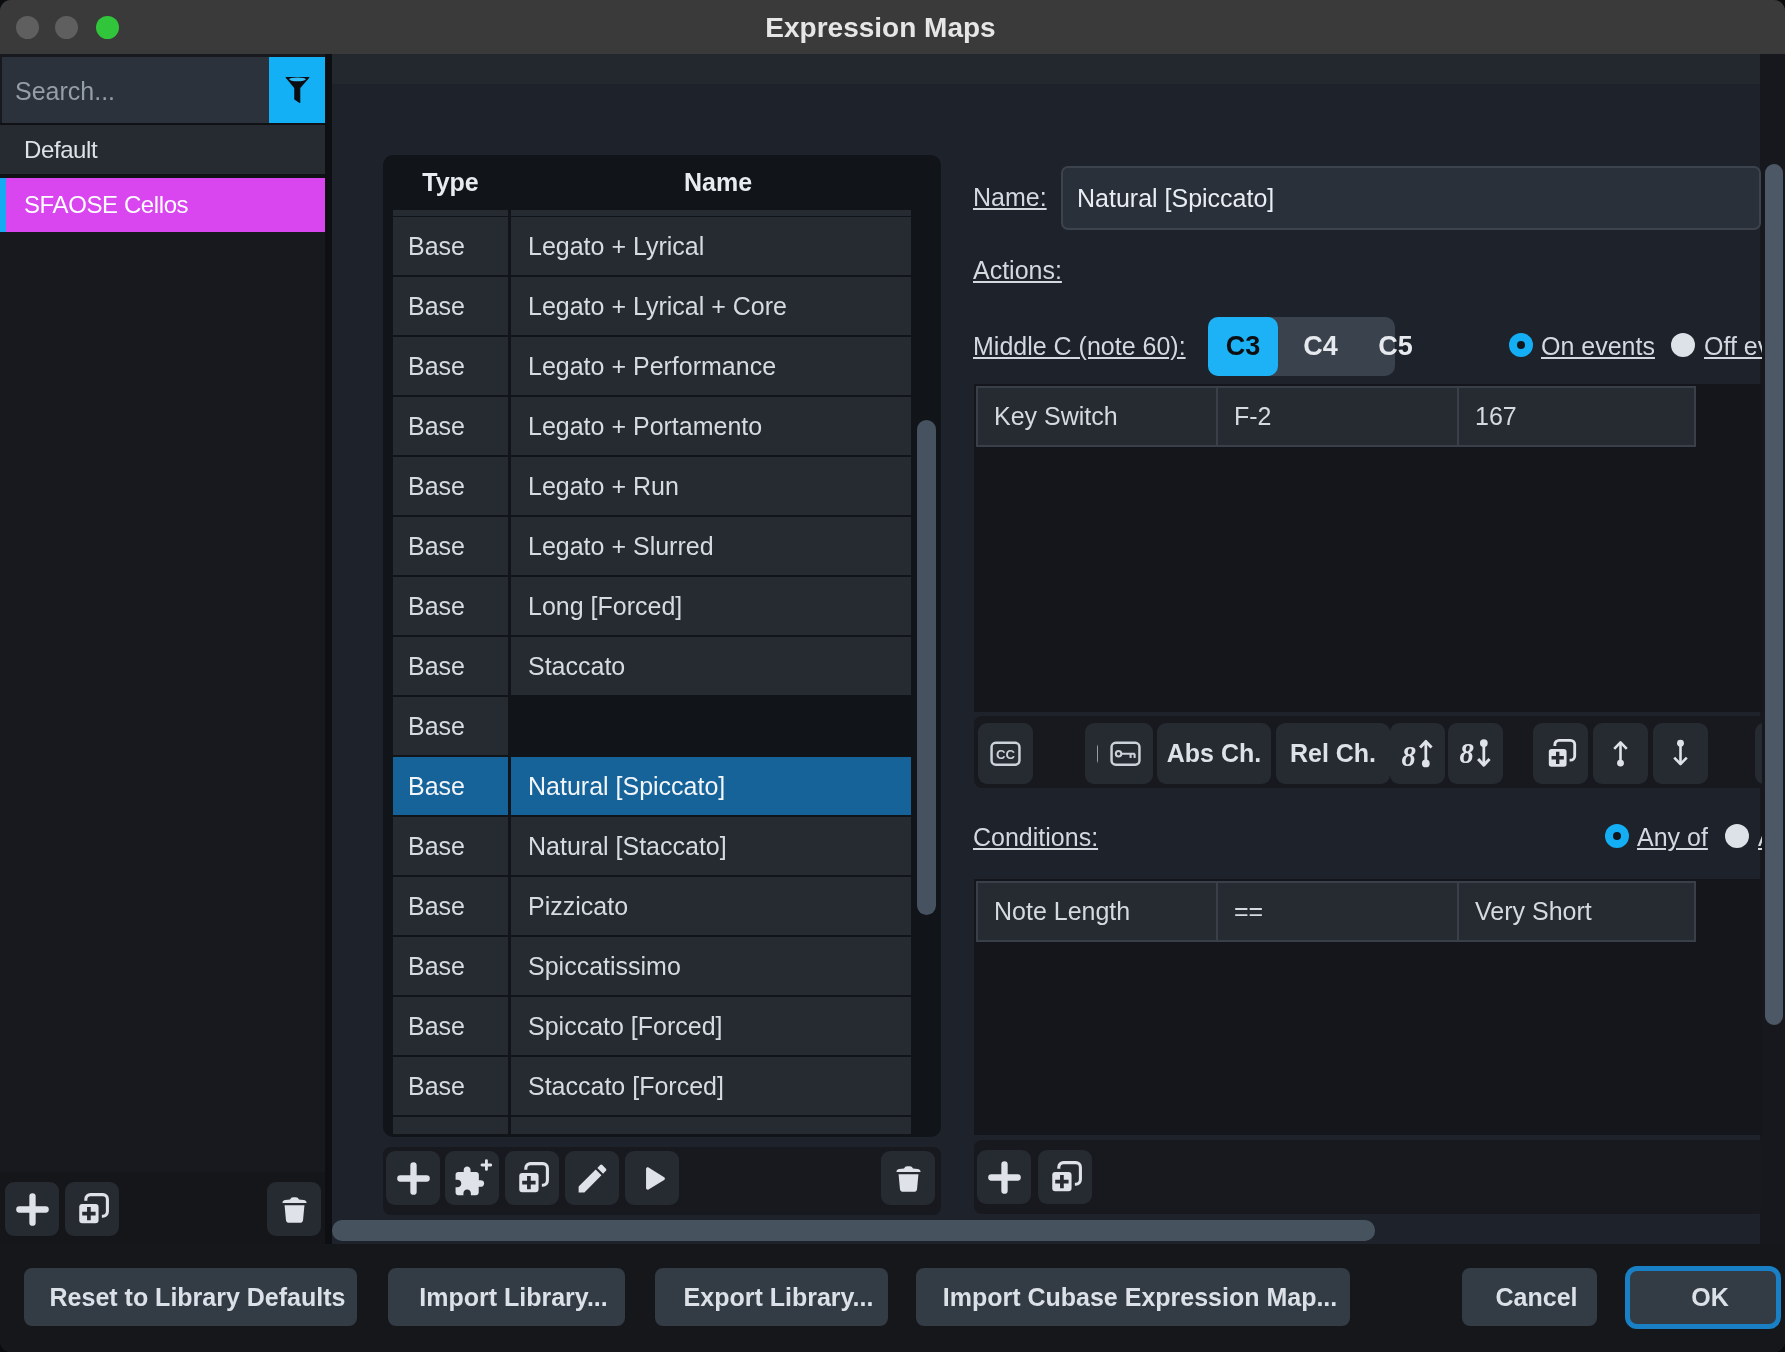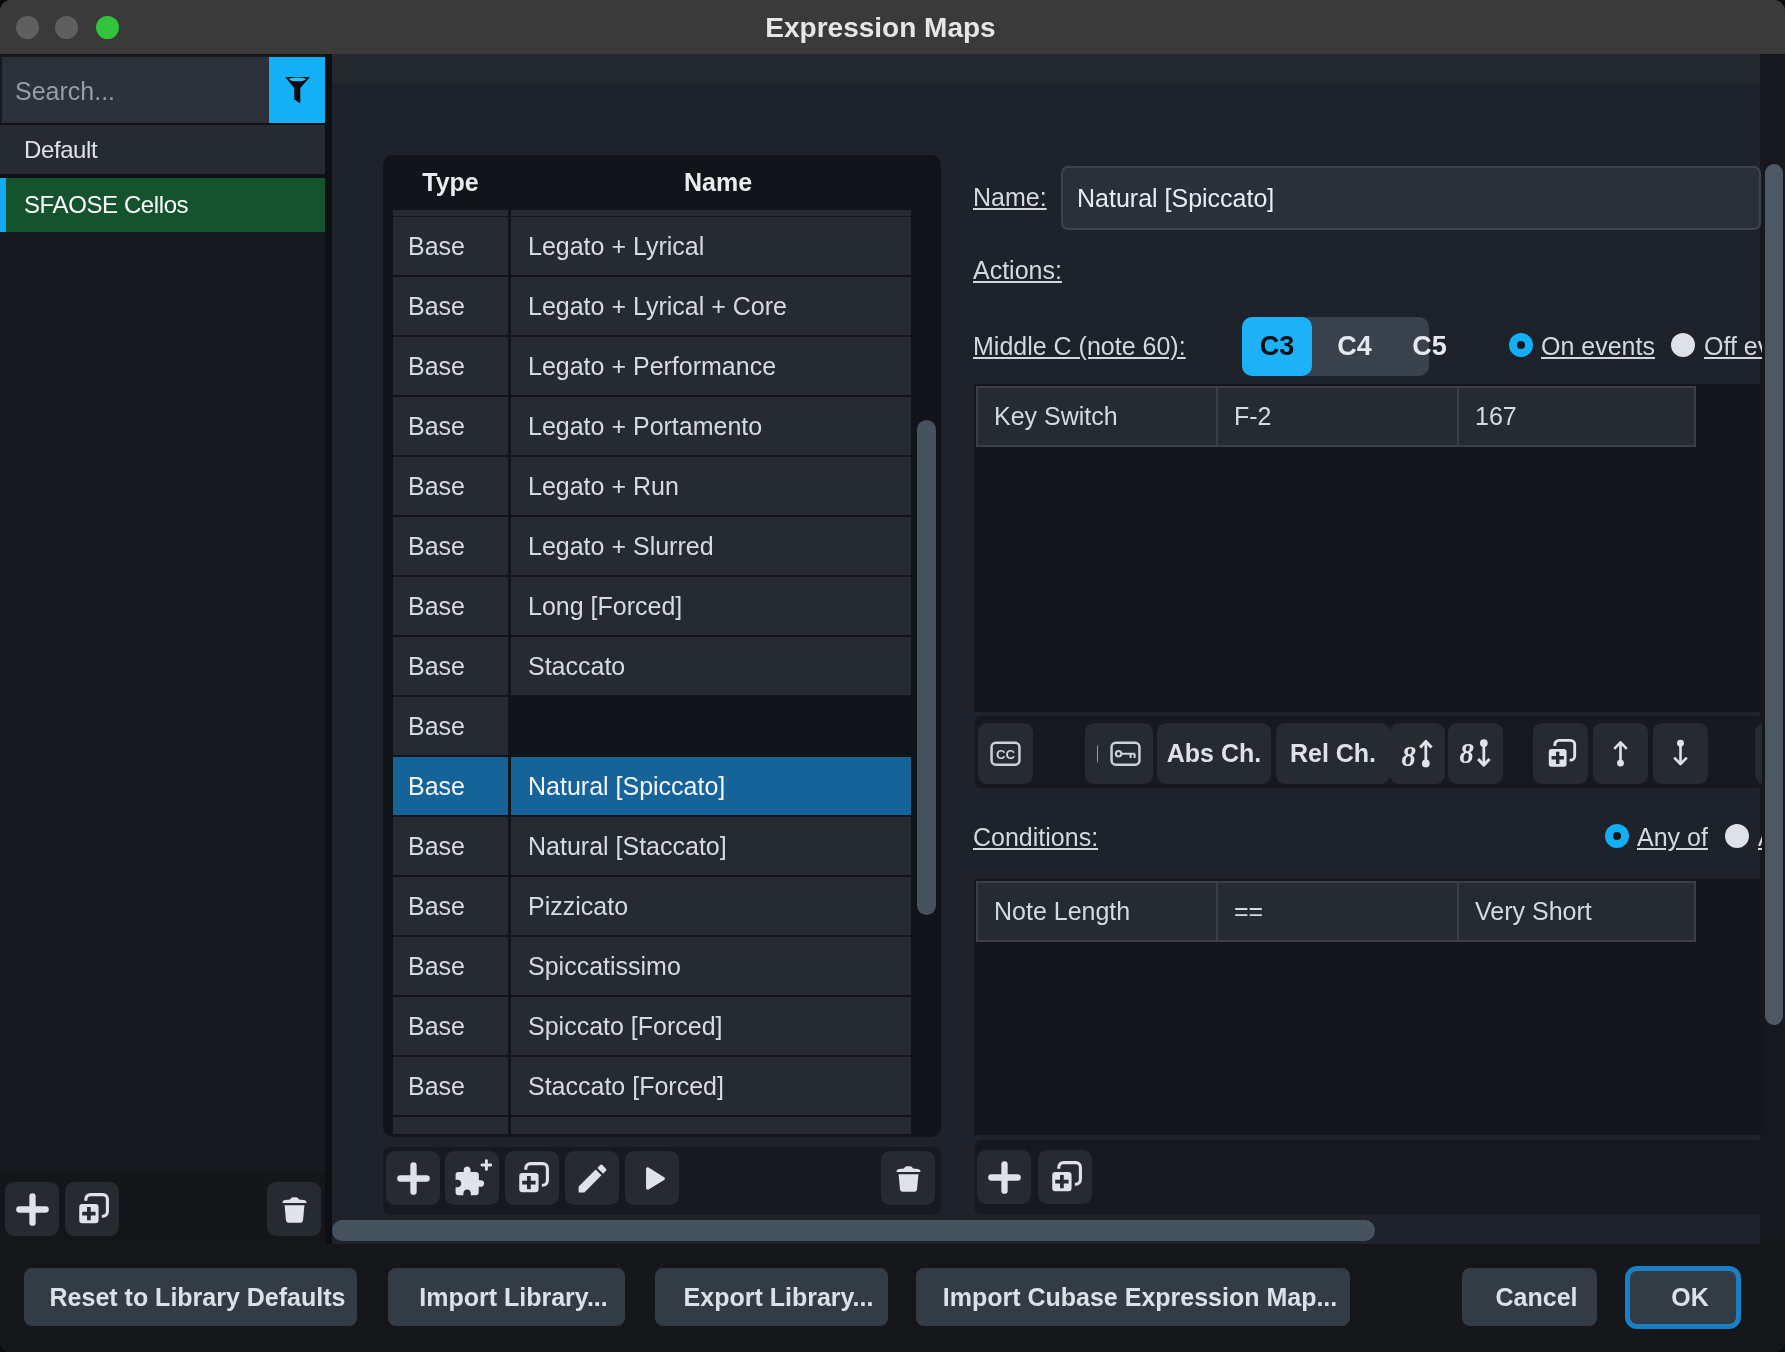--- a/index.html
+++ b/index.html
@@ -16,21 +16,21 @@
 
 
 #sidebar { position:absolute; left:0; top:54px; width:325px; height:1190px; background:#17191e; }
 #searchbox { position:absolute; left:2px; top:3px; width:267px; height:66px; background:#2b323b; }
 #searchtxt { position:absolute; left:13px; top:0; height:66px; line-height:68px; color:#959da7; font-size:25px; }
 #filterbtn { position:absolute; left:269px; top:3px; width:56px; height:66px; background:#13b0f6;
   display:flex; align-items:center; justify-content:center; }
 .srow { position:absolute; left:0; width:325px; height:50px; color:#dde2e8; font-size:24px; letter-spacing:-0.4px; }
 .srow .lbl { position:absolute; left:24px; top:0; height:100%; display:flex; align-items:center; }
 #row-default { top:70px; height:51px; background:#262a31; }
-#row-sfaose { top:124px; height:54px; background:#14532d; color:#fdfefe; }
+#row-sfaose { top:124px; height:54px; background:#d946ef; color:#fdfefe; }
 #row-sfaose .accent { position:absolute; left:0; top:0; width:6px; height:100%; background:#15aaf2; }
 #sidebottom { position:absolute; left:0; top:1118px; width:325px; height:72px; background:#14161a; }
 
 
 .ibtn { position:absolute; width:54px; height:54px; background:#262a31; border-radius:9px;
   display:flex; align-items:center; justify-content:center; }
 .ibtn svg { display:block; }
 
 
 #main { position:absolute; left:332px; top:54px; width:1453px; height:1190px; background:#1e222a; overflow:hidden; }
@@ -50,21 +50,21 @@
 
 
 #mstrip { position:absolute; left:51px; top:1093px; width:558px; height:68px; background:#17191e; border-radius:8px; }
 
 
 #rclip { position:absolute; left:630px; top:0; width:800px; height:1190px; overflow:hidden; }
 .rlabel { position:absolute; color:#d3d9df; font-size:25px; white-space:nowrap;text-decoration:underline; }
 #namefield { position:absolute; left:99px; top:112px; width:700px; height:64px; background:#2a3039;
   border:2px solid #3c434d; border-radius:7px; color:#e8edf2; font-size:25px;
   display:flex; align-items:center; padding-left:14px; }
-#seg { position:absolute; left:246px; top:263px; width:187px; height:59px; background:#3a424d; border-radius:10px;margin-left:34px; }
+#seg { position:absolute; left:246px; top:263px; width:187px; height:59px; background:#3a424d; border-radius:10px; }
 #segc3 { position:absolute; left:0; top:0; width:70px; height:59px; background:#1cb2f5; border-radius:10px;
   color:#0c0e11; font-weight:bold; font-size:27px; display:flex; align-items:center; justify-content:center; }
 .segtxt { position:absolute; top:0; height:59px; width:75px; display:flex; align-items:center; justify-content:center;
   color:#e6eaee; font-weight:bold; font-size:27px; }
 .radio { position:absolute; width:24px; height:24px; border-radius:50%; }
 .radio.on { background:#14aef5; }
 .radio.on::after { content:""; position:absolute; left:8px; top:8px; width:8px; height:8px; border-radius:50%; background:#10181e; }
 .radio.off { background:#dde2e8; }
 
 
@@ -379,16 +379,16 @@
     <div id="vthumb"></div>
     <div id="hthumb"></div>
   </div>
 
   <div id="bottombar">
     <div class="bbtn" style="left:24px;   width:333px;">Reset to Library Defaults</div>
     <div class="bbtn" style="left:388px;  width:237px;">Import Library...</div>
     <div class="bbtn" style="left:655px;  width:233px;">Export Library...</div>
     <div class="bbtn" style="left:916px;  width:434px;">Import Cubase Expression Map...</div>
     <div class="bbtn" style="left:1462px; width:135px;">Cancel</div>
-    <div class="bbtn" style="left:1625px; top:22px; height:63px; width:116px; border:5px solid #1a80c5; border-radius:12px;">OK</div>
+    <div class="bbtn" style="left:1625px; top:22px; height:63px; width:156px; border:5px solid #1a80c5; border-radius:12px;">OK</div>
   </div>
 
 </div>
 
 </body></html>

